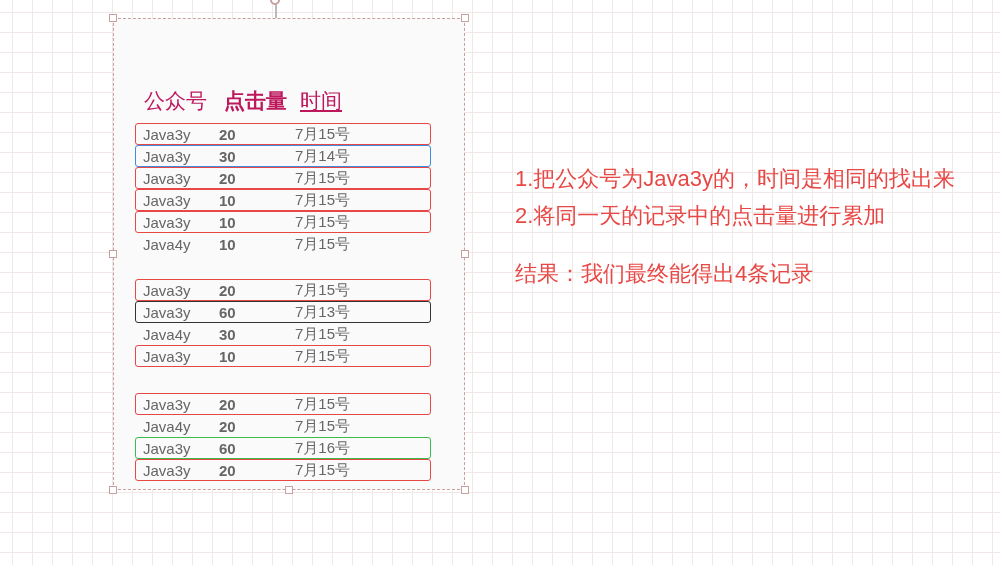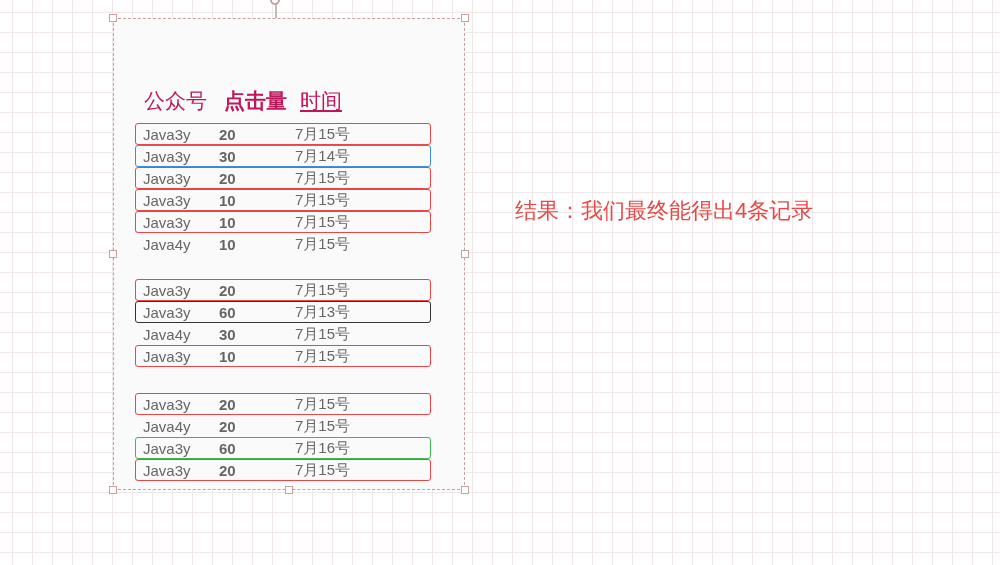--- a/index.html
+++ b/index.html
@@ -97,21 +97,21 @@
     .annotations {
       position: absolute;
       left: 515px;
       top: 160px;
       width: 460px;
       color: #e84845;
       font-size: 22px;
       line-height: 1.7;
     }
     .annotations .result {
-      margin-top: 32px;
+      margin-top: 20px;
     }
   </style>
 </head>
 <body>
 
 <div class="connector-top"></div>
 <div class="connector-dot"></div>
 
 <div class="panel">
   <div class="handle h-tl"></div>
@@ -202,14 +202,16 @@
       </div>
     <div class="row box-red">
         <span class="c1">Java3y</span>
         <span class="c2">20</span>
         <span class="c3">7月15号</span>
       </div>
   </div>
 </div>
 
 <div class="annotations">
+  <div>1.把公众号为Java3y的，时间是相同的找出来</div>
+  <div>2.将同一天的记录中的点击量进行累加</div>
   <div class="result">结果：我们最终能得出4条记录</div>
 </div>
 
 </body></html>

